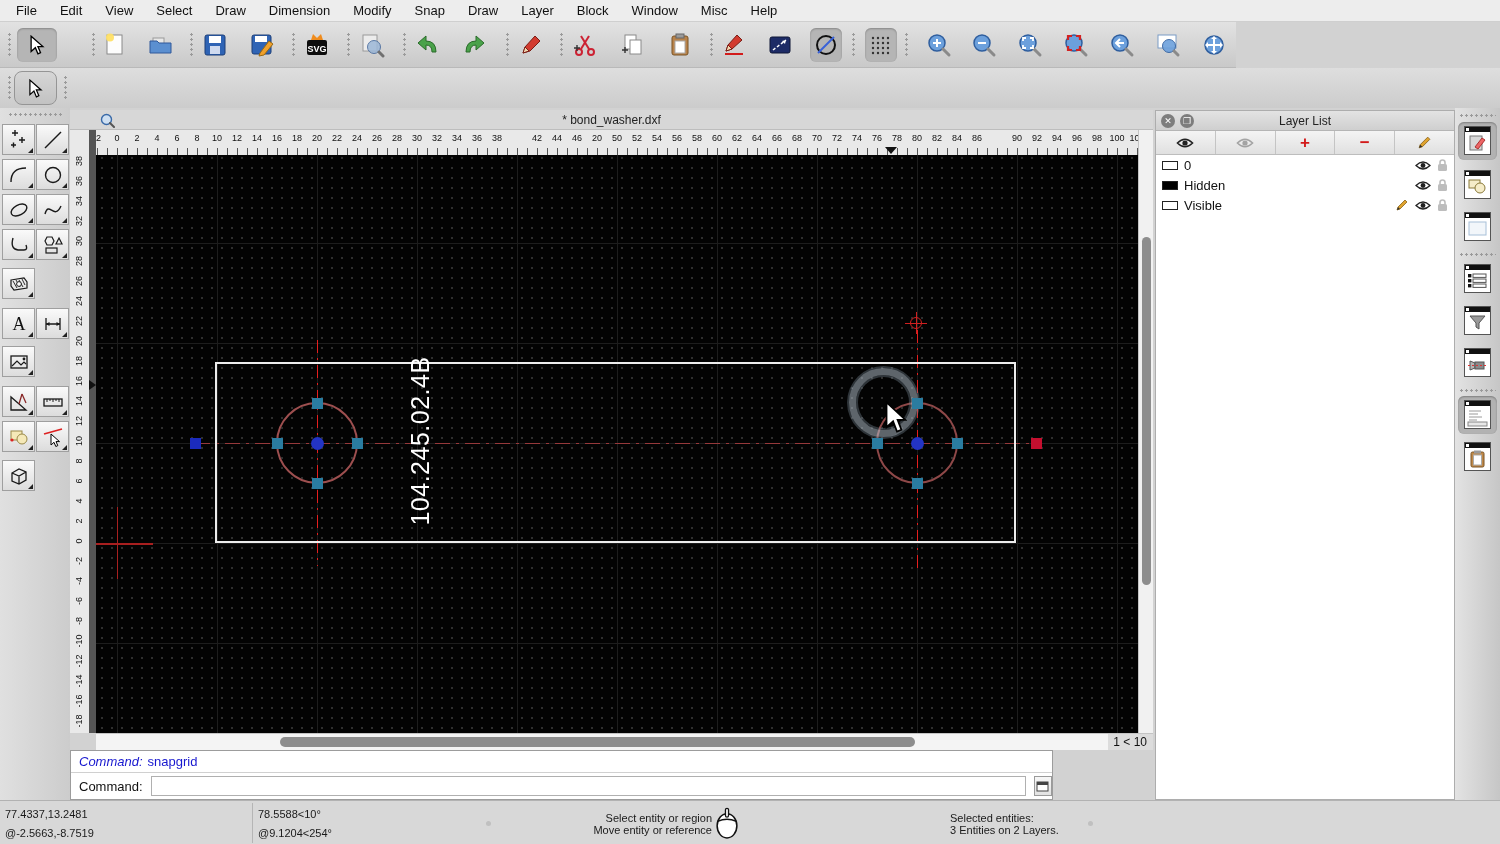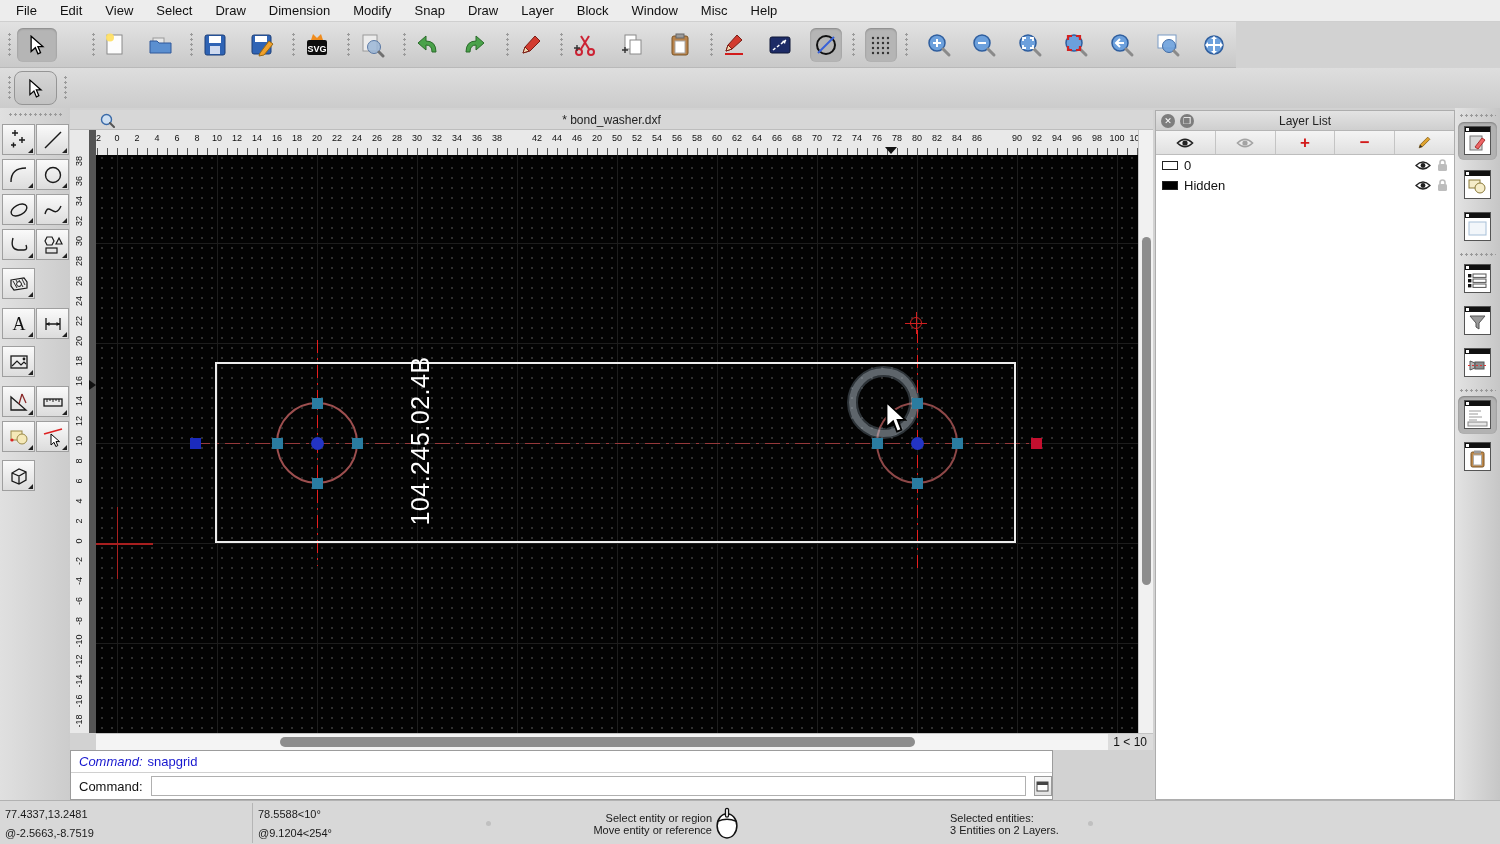--- a/index.html
+++ b/index.html
@@ -623,20 +623,43 @@
             <circle cx="8" cy="5.5" r="2.4" fill="#222"></circle>
           </svg>
         </span>
         <span style="display: flex;">
           <svg width="11" height="13" viewBox="0 0 11 13">
             <rect x="1" y="5" width="9" height="7" rx="1.5" fill="#bdbdbd"></rect>
             <path d="M3 5 V3.5 Q3 1 5.5 1 Q8 1 8 3.5 V5" fill="none" stroke="#bdbdbd" stroke-width="1.6"></path>
           </svg>
         </span>
       </div>
+      <div class="layer-row">
+        <span class="swatch" style="background: rgb(255, 255, 255);"></span>
+        <span>Visible</span>
+        <span class="rowspace"></span>
+        <span style="display: flex;">
+          <svg width="14" height="14" viewBox="0 0 14 14">
+            <path d="M2 12 L3 9 L10 2 L12 4 L5 11 Z" fill="#e0a32e" stroke="#8a6418" stroke-width=".8"></path>
+            <path d="M2 12 L3 9 L5 11 Z" fill="#333"></path>
+          </svg>
+        </span>
+        <span style="display: flex;">
+          <svg width="16" height="11" viewBox="0 0 16 11">
+            <path d="M1 5.5 Q8 -1.5 15 5.5 Q8 12.5 1 5.5 Z" fill="none" stroke="#222" stroke-width="1.3"></path>
+            <circle cx="8" cy="5.5" r="2.4" fill="#222"></circle>
+          </svg>
+        </span>
+        <span style="display: flex;">
+          <svg width="11" height="13" viewBox="0 0 11 13">
+            <rect x="1" y="5" width="9" height="7" rx="1.5" fill="#bdbdbd"></rect>
+            <path d="M3 5 V3.5 Q3 1 5.5 1 Q8 1 8 3.5 V5" fill="none" stroke="#bdbdbd" stroke-width="1.6"></path>
+          </svg>
+        </span>
+      </div>
     </div>
 </div>
 
 <div id="rightstrip" class="abs">
   <div class="hsep" style="left:4px;top:6px;width:37px"></div>
   <div class="dockpad active" style="top:14px">
     <div class="mini"><div class="bar"></div><svg width="25" height="22" viewBox="0 0 25 22">
           <rect x="5" y="4" width="12" height="14" fill="#d8d8d8" stroke="#777"></rect>
           <path d="M10 15 L17 6 L20 8 L13 17 Z" fill="#e66" stroke="#a33"></path>
         </svg></div>

